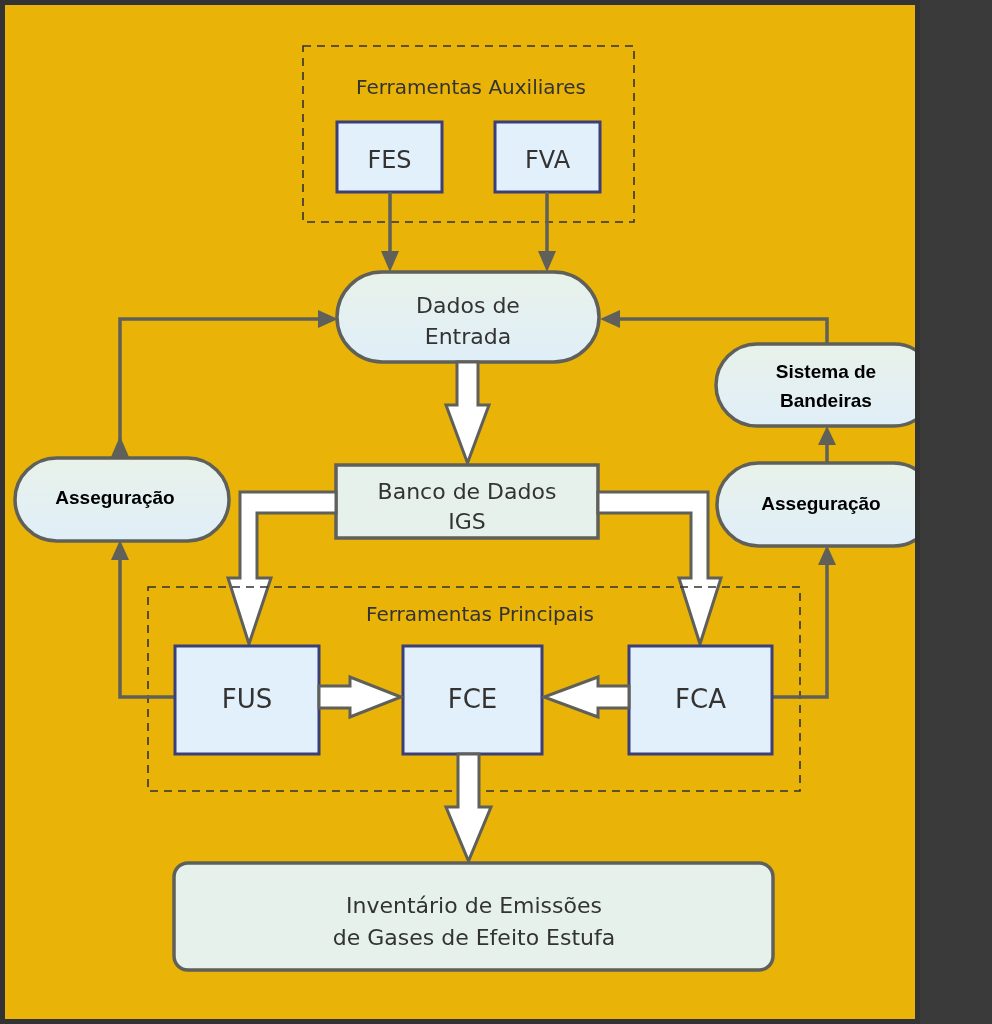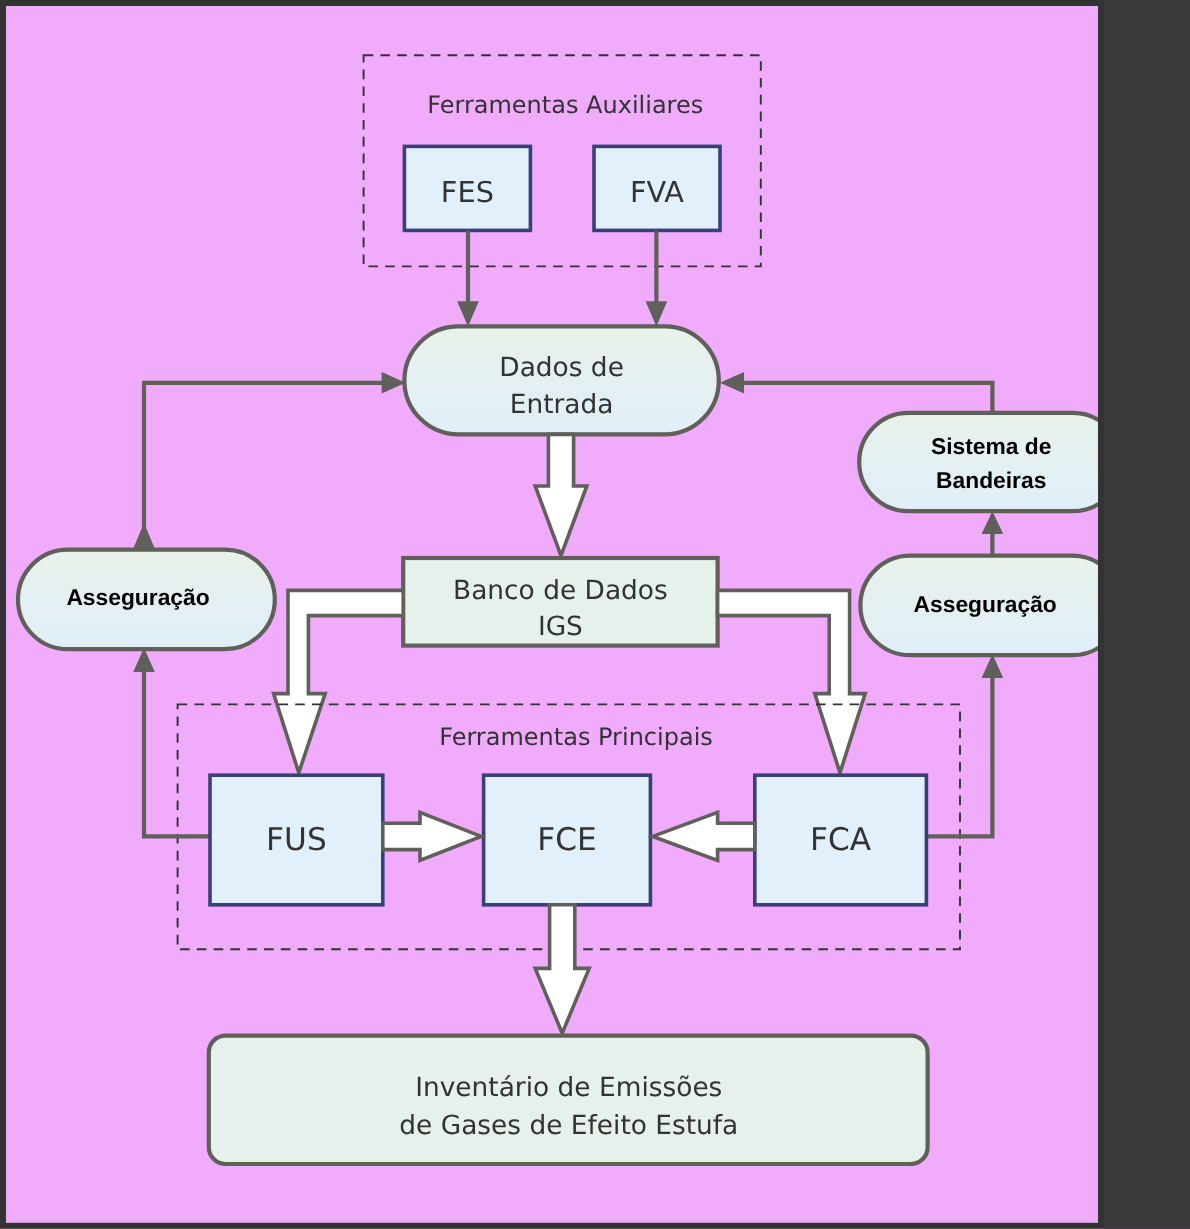--- a/index.html
+++ b/index.html
@@ -1,20 +1,20 @@
 <!DOCTYPE html>
 <html><head>
 <meta charset="utf-8">
 <style>
   html, body { margin: 0; padding: 0; background: #3a3a3a; }
   #frame {
     position: relative;
     width: 920px; height: 1024px;
     box-sizing: border-box;
-    background: #f0abfc;
+    background: #eab308;
     border: 5px solid #333333;
     overflow: hidden;
   }
   svg { position: absolute; left: 0; top: 0; }
   .lbl { font-family: "DejaVu Sans", sans-serif; fill: #333333; }
   .lbl-bold { font-family: "Liberation Sans", sans-serif; font-weight: bold; fill: #000000; }
 </style>
 </head>
 <body>
 

